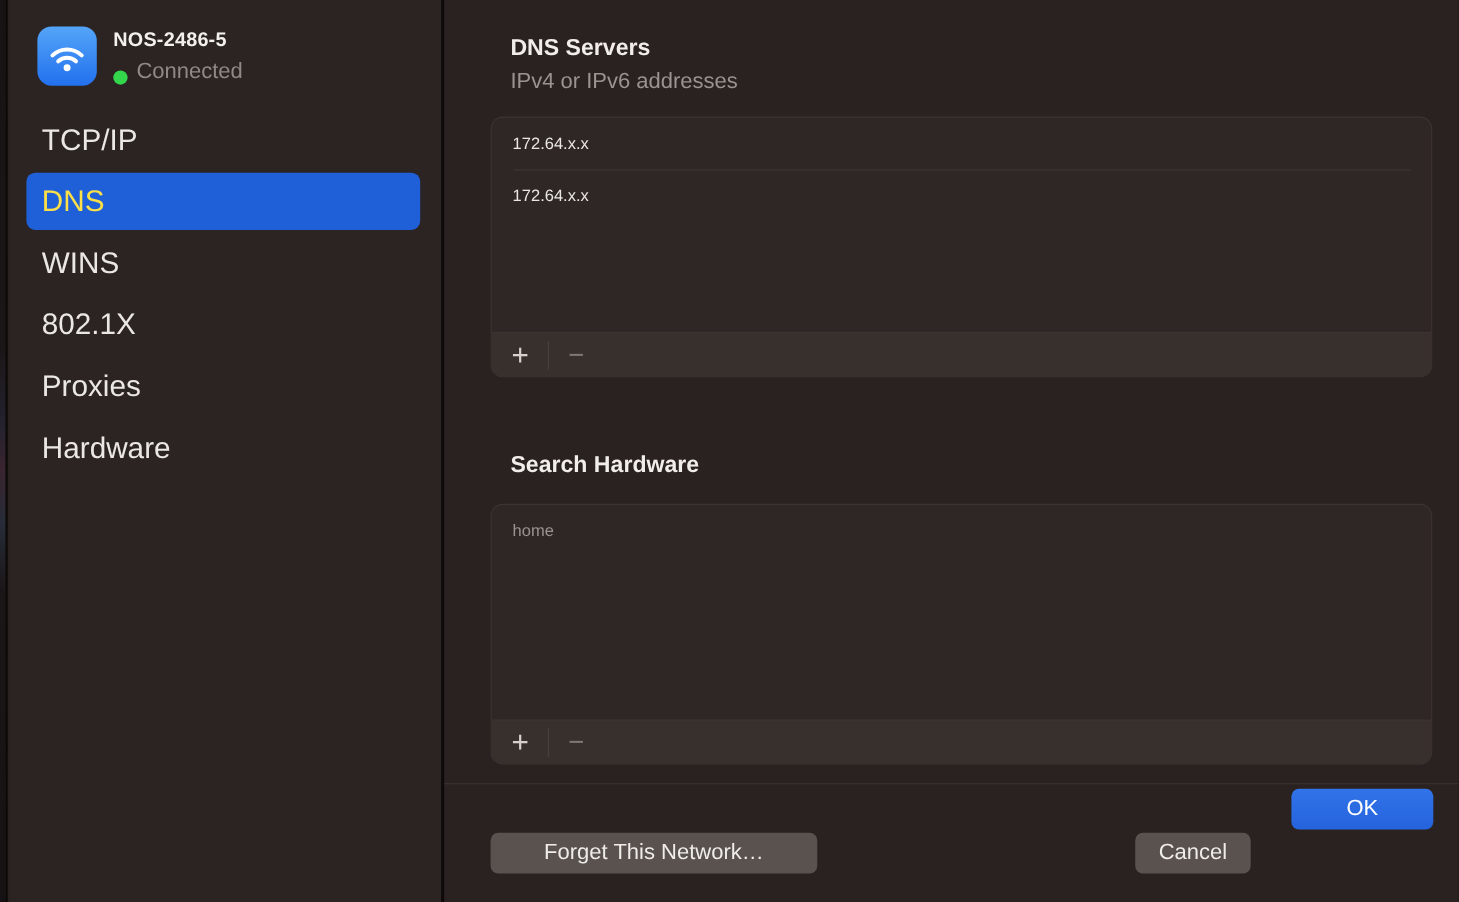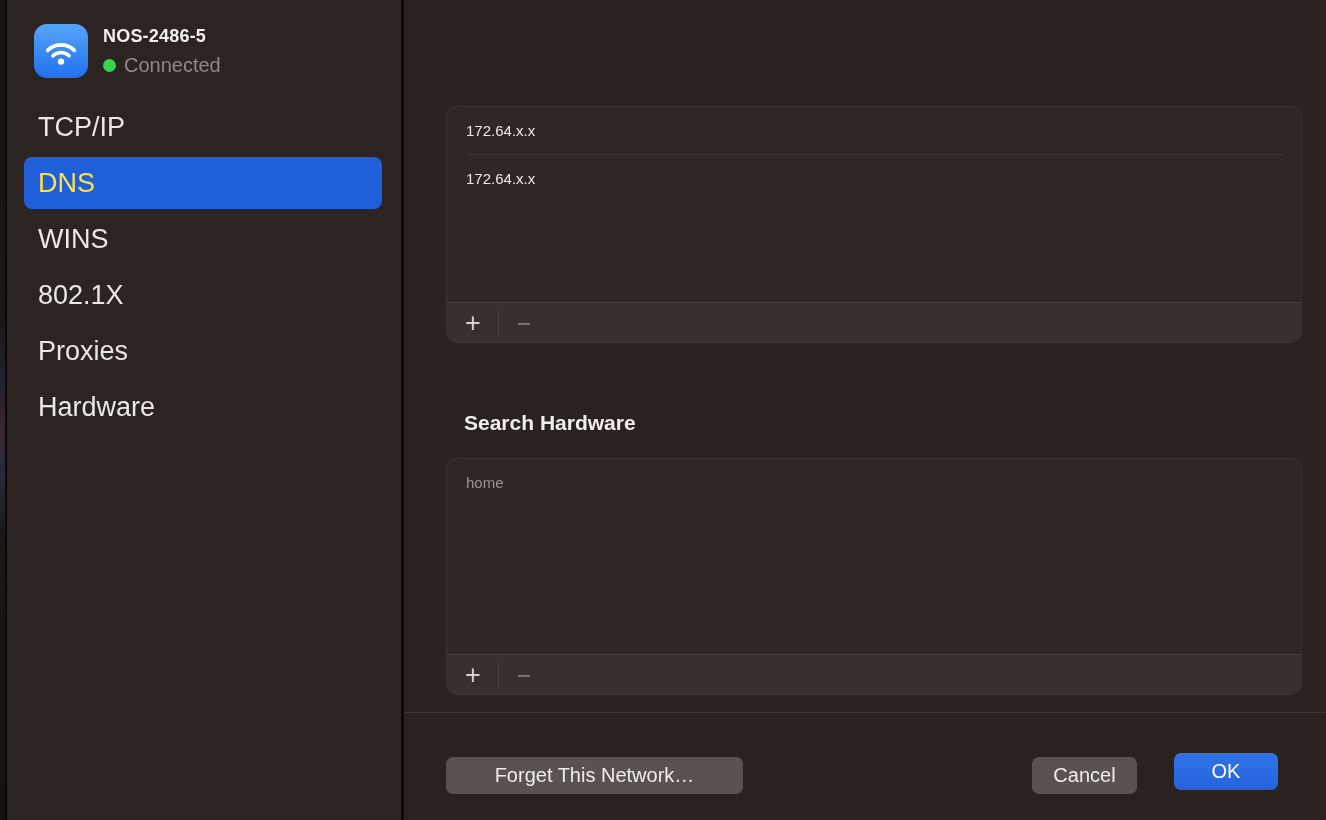--- a/index.html
+++ b/index.html
@@ -21,21 +21,21 @@
   }
   .vline{position:absolute;left:401px;top:0;width:3px;height:100%;background:#0d0a09;}
   .net-header{position:absolute;left:25px;top:24px;display:flex;align-items:center;}
   .wifi-badge{
     width:54px;height:54px;border-radius:13px;flex:0 0 auto;
     background:linear-gradient(180deg,#54a5f8 0%,#2270ee 100%);
     display:flex;align-items:center;justify-content:center;
   }
   .net-meta{margin-left:15px;}
   .net-name{font-size:18px;font-weight:700;color:#f3f0ed;letter-spacing:.2px;}
-  .net-status{display:flex;align-items:center;margin-top:7px;}
+  .net-status{display:flex;align-items:flex-end;margin-top:7px;}
   .dot{width:13px;height:13px;border-radius:50%;background:#32d74b;flex:0 0 auto;}
   .net-status .status-text{margin-left:8px;font-size:20px;color:#8f8a86;}
   .nav{position:absolute;left:15px;right:19px;top:101px;display:flex;flex-direction:column;gap:4px;}
   .nav-item{
     height:52px;border-radius:8px;display:flex;align-items:center;
     padding-left:14px;font-size:27px;color:#eae7e4;cursor:default;
   }
   .nav-item.selected{background:#1f5fd8;color:#fde047;}
   
   .main{position:absolute;left:404px;top:0;right:0;height:100%;background:#2a2221;}
@@ -70,21 +70,21 @@
   .hline{position:absolute;left:0;right:0;top:712px;height:1px;background:#3b3430;}
   
   .btn{
     height:37px;border:none;border-radius:7px;font-size:20px;color:#efecea;
     padding:0 18px;cursor:default;
   }
   .btn.gray{background:#59524f;}
   .btn.blue{background:linear-gradient(180deg,#3173e8 0%,#2563dd 100%);color:#ffffff;}
   .btn-forget{position:absolute;left:42px;top:757px;width:297px;}
   .btn-cancel{position:absolute;left:628px;top:757px;width:105px;}
-  .btn-ok{position:absolute;left:770px;top:753px;width:104px;}
+  .btn-ok{position:absolute;left:770px;top:717px;width:129px;}
 </style>
 </head>
 <body>
 
 <div class="screen">
   <div class="window-edge"></div>
 
   <aside class="sidebar">
     <div class="net-header">
       <div class="wifi-badge">
@@ -108,20 +108,24 @@
         <div class="nav-item">WINS</div>
         <div class="nav-item">802.1X</div>
         <div class="nav-item">Proxies</div>
         <div class="nav-item">Hardware</div>
       </nav>
   </aside>
 
   <div class="vline"></div>
 
   <main class="main">
+    <div class="dns-head">
+      <div class="sec-title">DNS Servers</div>
+      <div class="sec-sub">IPv4 or IPv6 addresses</div>
+    </div>
 
     <div class="listbox box1">
       <div class="rows" id="dns-rows">
           <div class="row">172.64.x.x</div>
           <div class="row-divider"></div>
           <div class="row">172.64.x.x</div>
         </div>
       <div class="listbox-footer">
         <button class="mini plus">+</button>
         <span class="mini-sep"></span>

